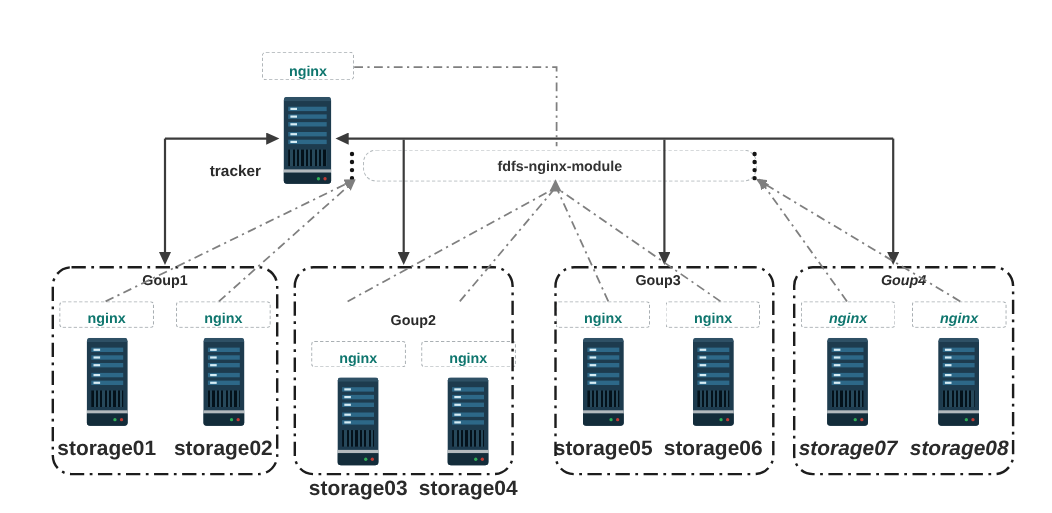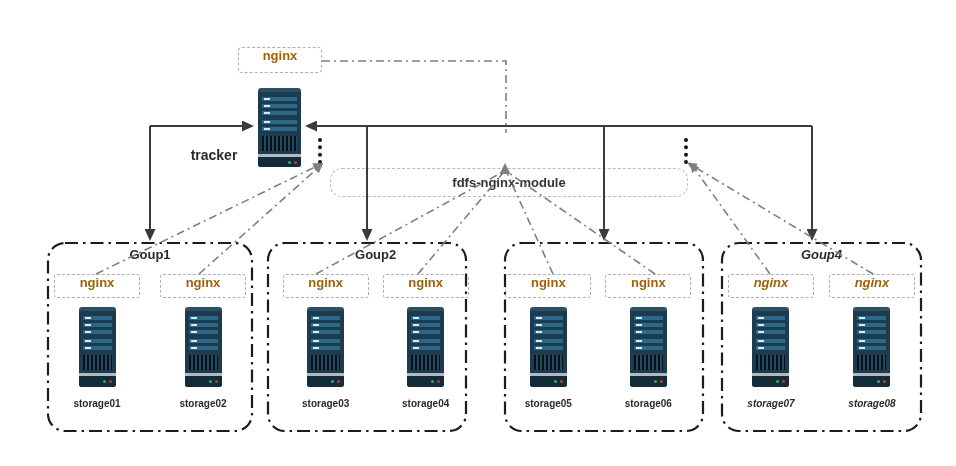--- a/index.html
+++ b/index.html
@@ -18,63 +18,63 @@
     --text:#2a2a2a;
   }
   html,body{margin:0;padding:0;background:#fff;}
   #canvas{
     position:relative;width:956px;height:466px;background:#fff;overflow:hidden;
     font-family:"Liberation Sans",sans-serif;color:var(--text);
   }
   
   .dashedbox{
     box-sizing:border-box;background:#fff;border:1.4px dashed var(--boxborder);
-    border-radius:4px;display:flex;align-items:flex-start;justify-content:center;
-    font-weight:700;font-size:13px;color:#a16207;
+    border-radius:4px;display:flex;align-items:flex-end;justify-content:center;
+    font-weight:700;font-size:13px;color:#0f766e;
   }
   #top-nginx{position:absolute;left:238px;top:47px;width:84px;height:26px;z-index:2;}
   
   #module-box{
     position:absolute;left:330px;top:136px;width:358px;height:29px;box-sizing:border-box;
     border:1.4px dashed #b6bcbf;border-radius:12px;background:transparent;z-index:1;
     display:flex;align-items:center;justify-content:center;
-    font-weight:700;font-size:13px;color:#333;margin-top:32px;
+    font-weight:700;font-size:13px;color:#333;
   }
   .coil{position:absolute;top:138px;width:0;height:26px;border-left:4px dotted #141414;z-index:4;}
   #coil-left{left:318px;}
   #coil-right{left:684px;}
   
   #tracker-slot{position:absolute;left:258px;top:88px;z-index:2;}
   #tracker-slot .server{width:43px;height:79px;}
   #tracker-label{
     position:absolute;left:178px;top:147px;width:72px;text-align:center;
     font-weight:700;font-size:14px;z-index:2;
   }
   
   #groups-row{
     position:absolute;left:48px;top:243px;width:873px;height:188px;
     display:flex;justify-content:space-between;z-index:2;
   }
   .group{position:relative;height:188px;}
   .group:nth-child(1){width:204px;}
-  .group:nth-child(2){width:198px;}
+  .group:nth-child(2){width:198px;margin-top:36px;}
   .group:nth-child(3){width:198px;}
   .group:nth-child(4){width:199px;font-style:italic;}
   .group-label{
     position:absolute;top:4px;left:0;right:0;text-align:center;
     font-weight:700;font-size:13px;
   }
   .group-cols{
     position:absolute;top:31px;left:6px;right:6px;
     display:flex;justify-content:space-between;
   }
   .node-col{width:86px;display:flex;flex-direction:column;align-items:center;}
   .nginx-box{width:100%;height:24px;border-radius:3px;}
   .node-col .server{margin-top:9px;}
-  .storage-label{margin-top:11px;font-weight:700;font-size:10px;white-space:nowrap;}
+  .storage-label{margin-top:11px;font-weight:700;font-size:19px;white-space:nowrap;}
   
   .server{
     position:relative;width:37px;height:80px;background:var(--srv-body);
     border-radius:3px;border-top:4px solid var(--srv-cap);box-sizing:border-box;
     display:flex;flex-direction:column;
   }
   .srv-rows{margin:5px 4px 0 4px;}
   .srv-rows i{display:block;height:4px;margin-bottom:3px;background:var(--srv-bar);position:relative;}
   .srv-rows i.gap{margin-top:5px;}
   .srv-rows i::after{
@@ -230,20 +230,21 @@
       <b class="led r"></b>
     </div>
   </div>
 </div>
         <div class="storage-label">storage04</div>
       </div>
     </div>
   </div>
 
   <div class="group">
+    <div class="group-label">Goup3</div>
     <div class="group-cols">
       <div class="node-col">
         <div class="nginx-box dashedbox">
           <span>nginx</span>
         </div>
         <div class="server-slot">
   <div class="server">
     <div class="srv-rows">
       <i></i>
                   <i></i>

